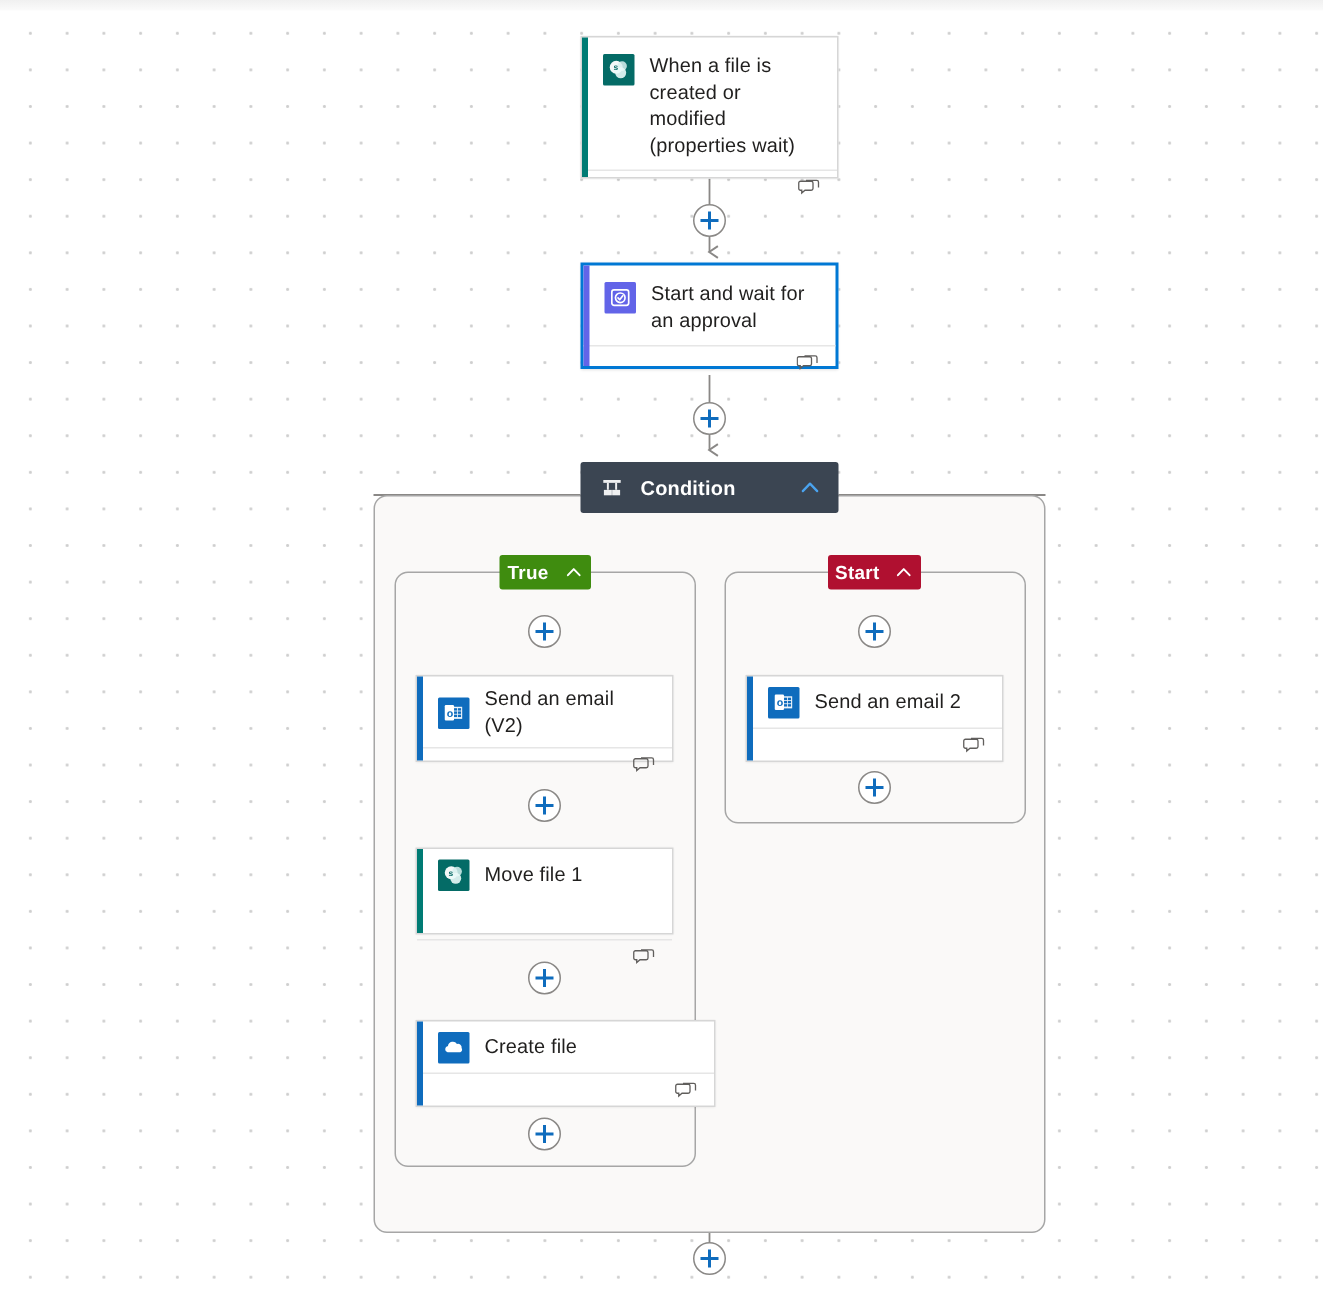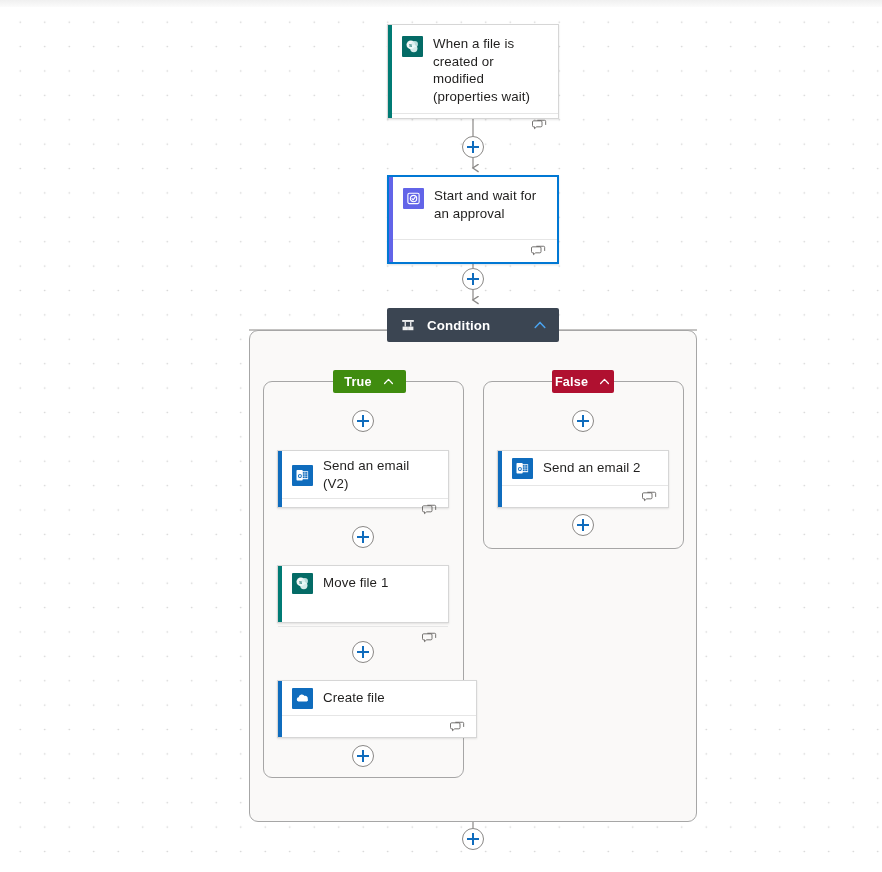--- a/index.html
+++ b/index.html
@@ -249,21 +249,21 @@
       <div class="card-title">When a file is created or modified (properties wait)</div>
     </div>
     <div class="card-foot">
       <svg class="foot-icon" viewBox="0 0 18 14">
         <path d="M2,1.4 H10.6 A1.4,1.4 0 0 1 12,2.8 V7.2 A1.4,1.4 0 0 1 10.6,8.6 H5.6 L3,10.8 V8.6 H2 A1.4,1.4 0 0 1 0.6,7.2 V2.8 A1.4,1.4 0 0 1 2,1.4 Z" fill="none" stroke="#605e5c" stroke-width="1.05"></path>
         <path d="M6.4,0.7 H15 A1.4,1.4 0 0 1 16.4,2.1 V6.3" fill="none" stroke="#605e5c" stroke-width="1.05"></path>
       </svg>
     </div>
   </div>
 
-  <div class="card selected" style="left:387px; top:175px; width:172px; height:89px;">
+  <div class="card selected" style="left:387px; top:175px; width:172px; height:71px;">
     <div class="accent" style="background:#6264e8;"></div>
     <div class="card-head">
       <div class="card-icon" style="background:#6264e8;">
         <svg width="15" height="15" viewBox="0 0 16 16" aria-hidden="true">
           <rect x="2" y="2.4" width="12" height="11" rx="1.6" fill="none" stroke="#ffffff" stroke-width="1.2"></rect>
           <circle cx="8" cy="8" r="3.4" fill="none" stroke="#ffffff" stroke-width="1.2"></circle>
           <path d="M6.4,8.1 L7.6,9.4 L9.8,6.6" fill="none" stroke="#ffffff" stroke-width="1.2" stroke-linecap="round" stroke-linejoin="round"></path>
         </svg>
       </div>
       <div class="card-title">Start and wait for an approval</div>
@@ -283,29 +283,29 @@
       <rect x="10.1" y="4.9" width="1.3" height="4.6" fill="#ffffff" opacity="0.92"></rect>
       <rect x="2.6" y="9.6" width="5.3" height="3.6" fill="#ffffff" opacity="0.92"></rect>
       <rect x="8.1" y="9.6" width="5.3" height="3.6" fill="#ffffff" opacity="0.92"></rect>
     </svg>
     <div class="cond-title">Condition</div>
     <svg class="chev" viewBox="0 0 16 16">
       <path d="M3.2,10.4 L8,5.4 L12.8,10.4" fill="none" stroke="#4aa3ef" stroke-width="1.5" stroke-linecap="round" stroke-linejoin="round"></path>
     </svg>
   </div>
 
-  <div class="pill" style="left:333px; top:370px; width:73px; height:23px; background:#3f8c0f;">
+  <div class="pill" style="left:333px; top:370px; width:61px; height:23px; background:#3f8c0f;">
     <span class="pill-label">True</span>
     <svg class="chev" viewBox="0 0 16 16" style="width:13px;height:13px;">
       <path d="M3.2,10.4 L8,5.4 L12.8,10.4" fill="none" stroke="#ffffff" stroke-width="1.6" stroke-linecap="round" stroke-linejoin="round"></path>
     </svg>
   </div>
 
   <div class="pill" style="left:552px; top:370px; width:62px; height:23px; background:#b01030;">
-    <span class="pill-label">False</span>
+    <span class="pill-label">Start</span>
     <svg class="chev" viewBox="0 0 16 16" style="width:13px;height:13px;">
       <path d="M3.2,10.4 L8,5.4 L12.8,10.4" fill="none" stroke="#ffffff" stroke-width="1.6" stroke-linecap="round" stroke-linejoin="round"></path>
     </svg>
   </div>
 
   <div class="card" style="left:277px; top:450px; width:172px; height:58px;">
     <div class="accent" style="background:#0f6cbd;"></div>
     <div class="card-head" style="align-items:center; padding-top:6px; padding-bottom:6px;">
       <div class="card-icon" style="background:#0f6cbd;">
         <svg width="15" height="15" viewBox="0 0 16 16" aria-hidden="true">

